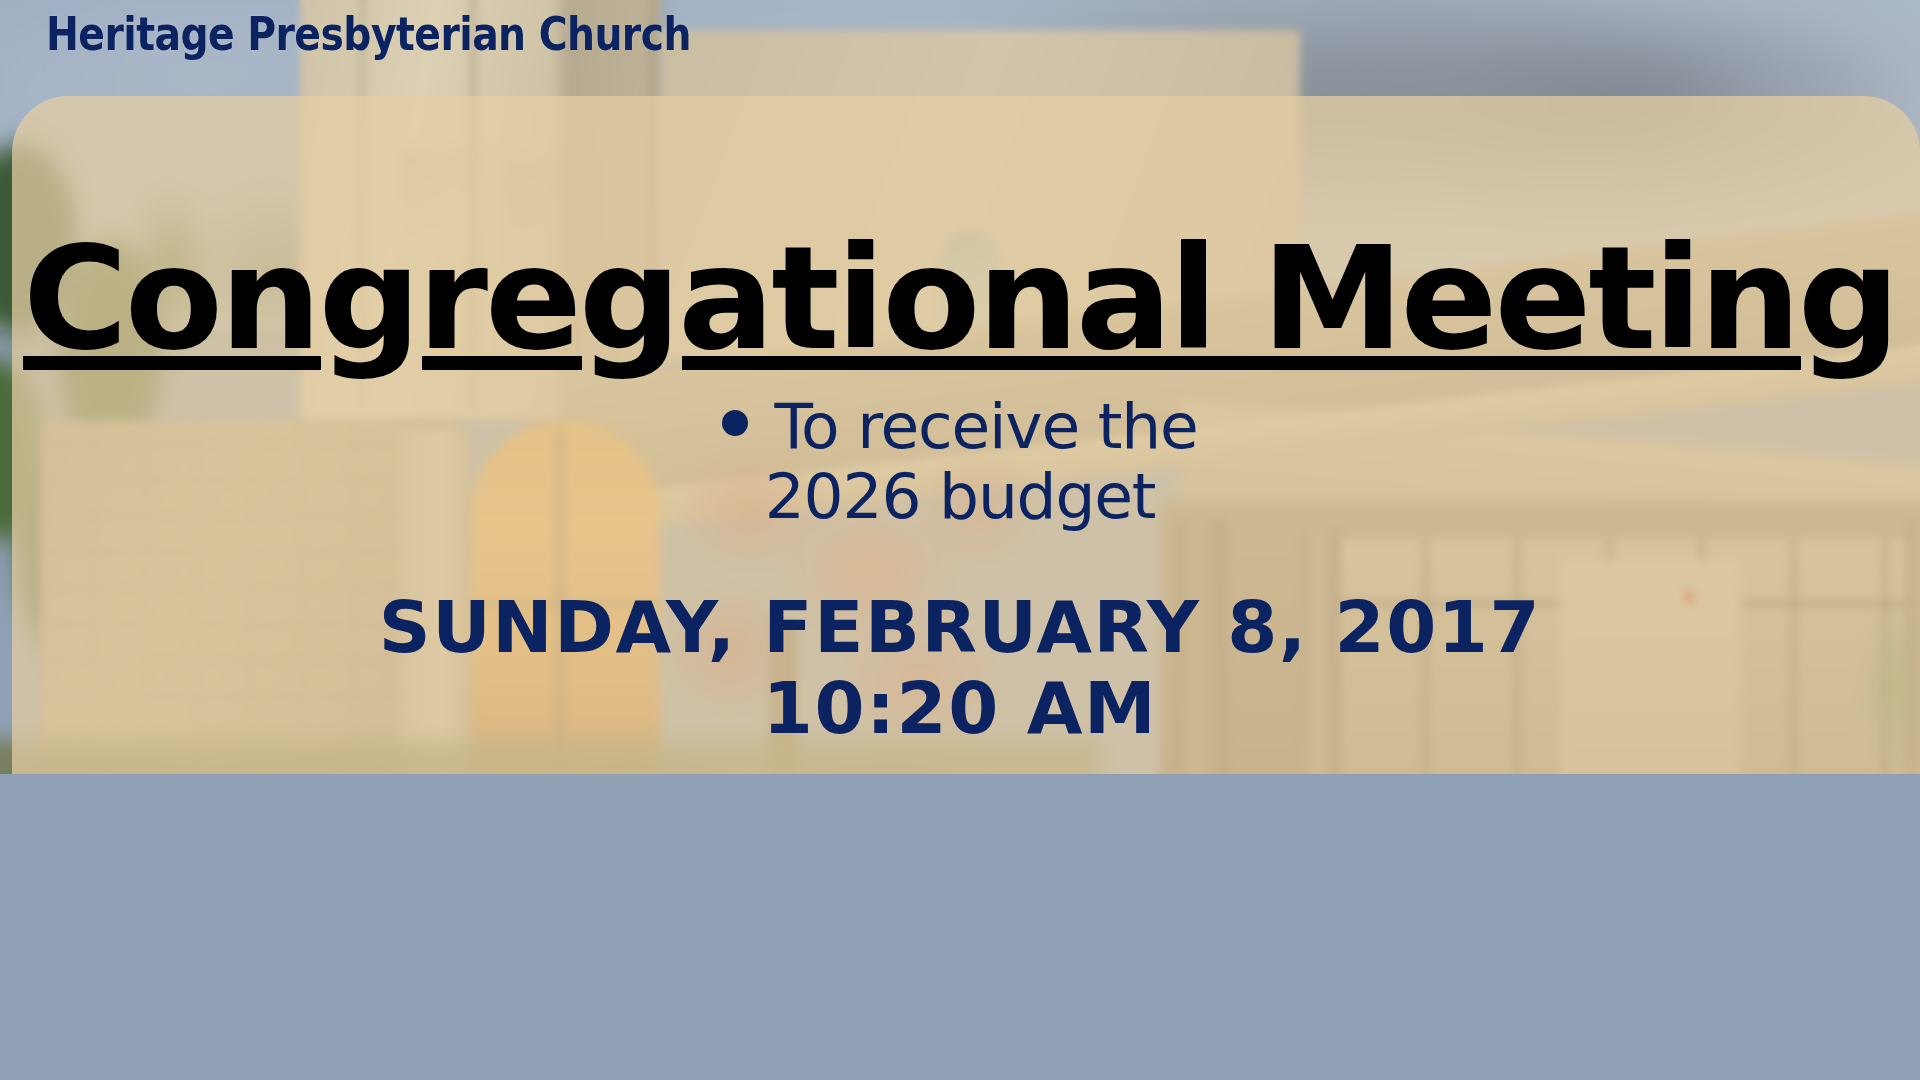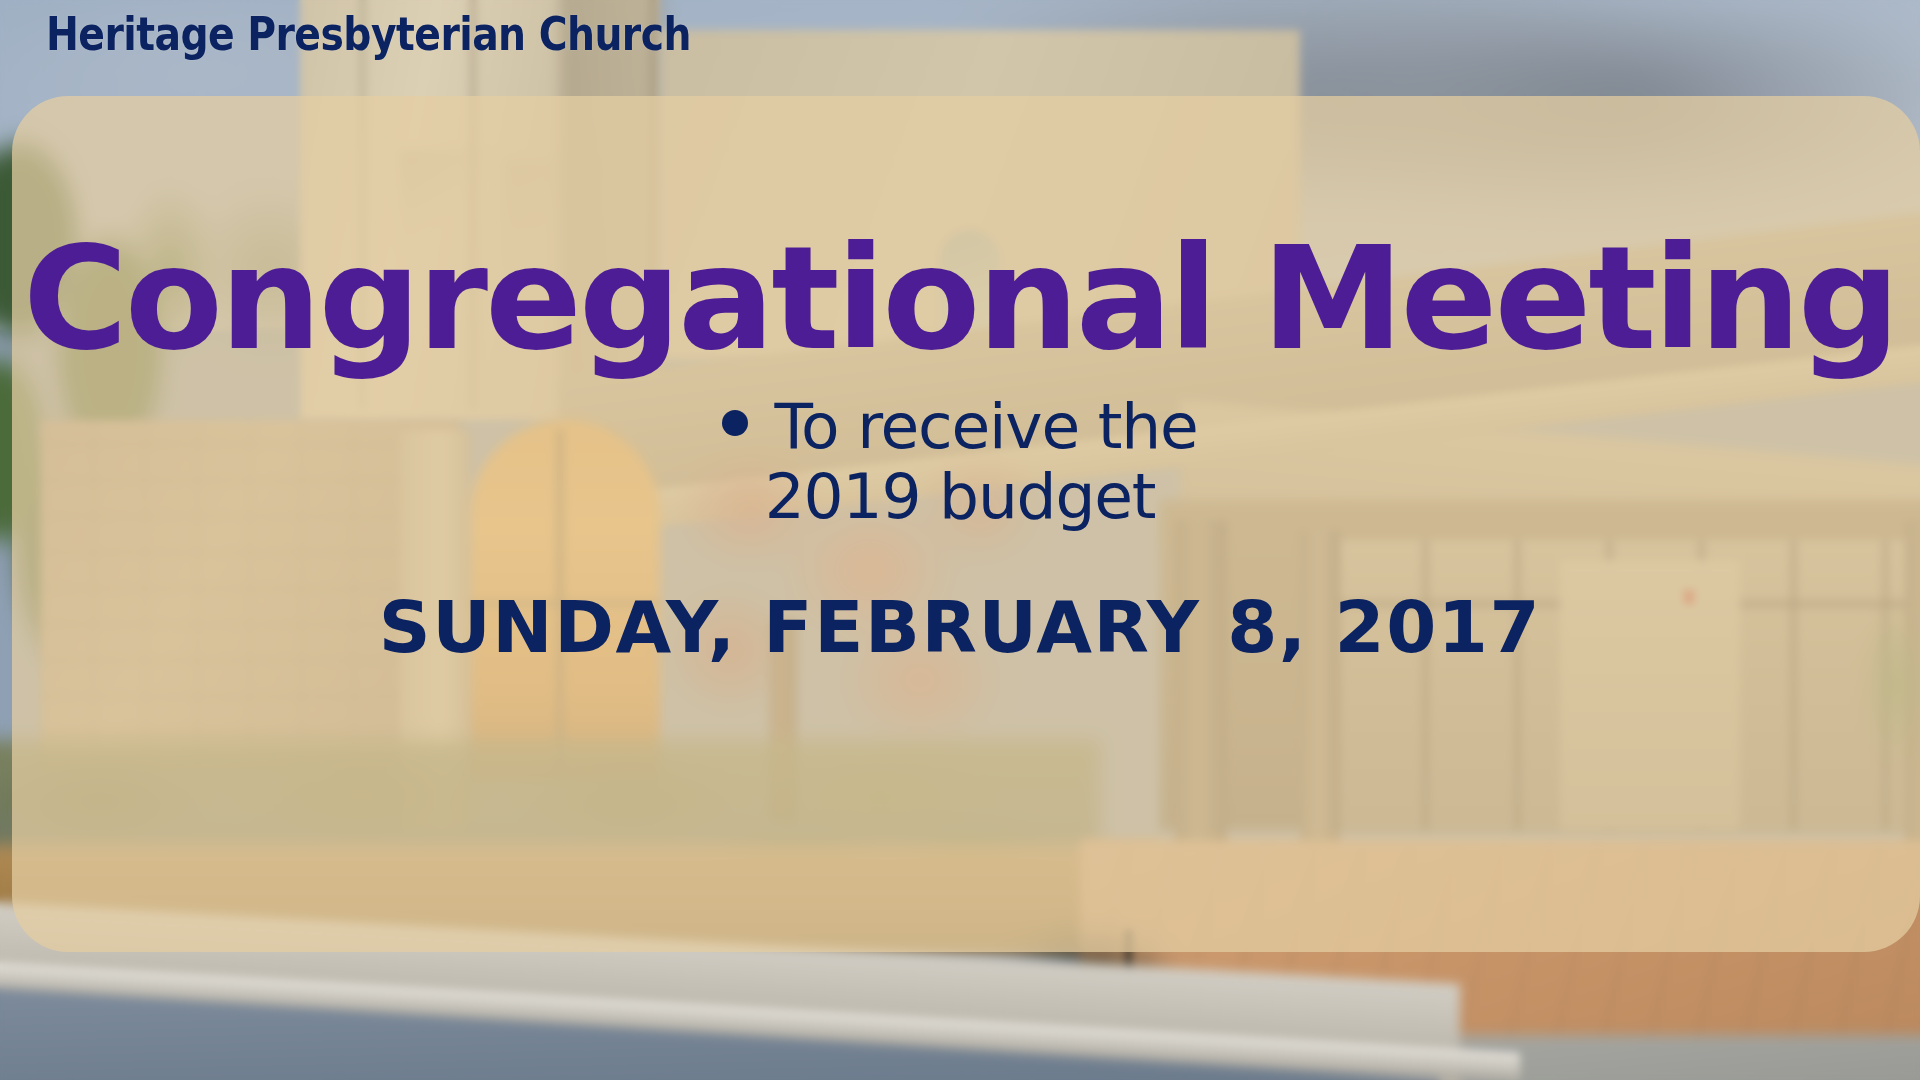--- a/index.html
+++ b/index.html
@@ -5,21 +5,21 @@
   * { margin:0; padding:0; box-sizing:border-box; }
   html, body {
     width:1920px; height:1080px;
     overflow:hidden;
     font-family:"Liberation Sans", sans-serif;
     background:#8fa0b4;
   }
 
   #stage {
     position:relative;
-    width:1920px; height:1080px;
+    width:1920px; height:774px;
     overflow:hidden;
   }
 
   
   .photo { position:absolute; inset:0; overflow:hidden; }
 
   
   .sky {
     position:absolute; left:0; top:0; width:1920px; height:330px;
     background:linear-gradient(170deg,#9fb0c4 0%,#a9b7c8 40%,#b6c0cc 75%,#c2c8cf 100%);
@@ -286,22 +286,23 @@
     width:1920px;
     text-align:center;
   }
 
   .headline {
     margin-top:130px;
     font-size:143px;
     line-height:1.02;
     font-weight:700;
     letter-spacing:-3.2px;
-    color:#4c1d95;
+    color:#000000;
     font-family:"DejaVu Sans","Liberation Sans", sans-serif;
+    text-decoration:underline;
   }
 
   .bullet-block {
     margin-top:20px;
     font-size:63px;
     line-height:1.12;
     font-weight:400;
     letter-spacing:-1.2px;
     color:#0c2362;
     font-family:"DejaVu Sans","Liberation Sans", sans-serif;
@@ -397,22 +398,23 @@
   <div class="org-title">Heritage Presbyterian Church</div>
 
   <div class="content">
 
     <div class="headline">Congregational Meeting</div>
 
     <div class="bullet-block">
       <span class="bullet-line1">
         <span class="bullet-dot"></span><span>To receive the</span>
       </span>
-      <span class="bullet-line2">2019 budget</span>
+      <span class="bullet-line2">2026 budget</span>
     </div>
 
     <div class="datetime">
       <span class="dt-line">SUNDAY, FEBRUARY 8, 2017</span>
+      <span class="dt-line">10:20 AM</span>
     </div>
 
   </div>
 
 </div>
 
 </body></html>

